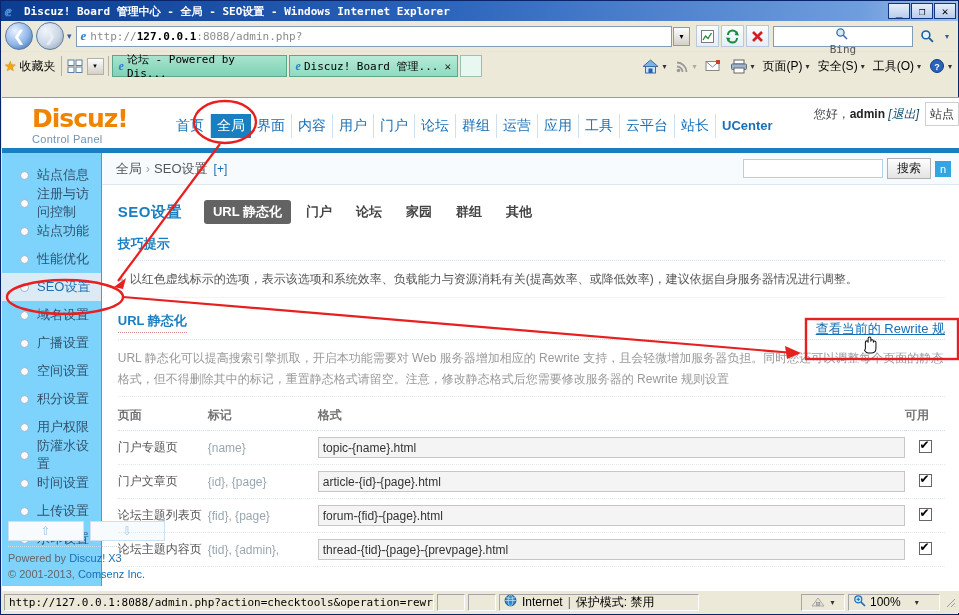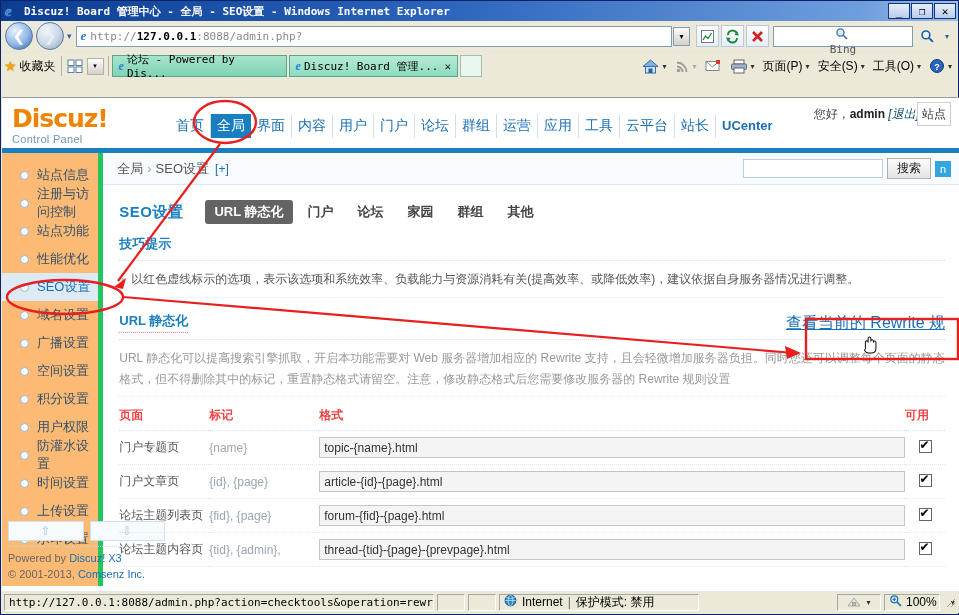--- a/index.html
+++ b/index.html
@@ -60,38 +60,38 @@
   .ietab .x{margin-left:6px;font-weight:bold;font-size:11px;color:#222;}
   .newtab{width:22px;height:22px;border:1px solid #9fbfae;background:#e9f7f1;box-sizing:border-box;}
   .cmdbar{margin-left:auto;display:flex;align-items:center;gap:2px;font-size:12px;color:#000;}
   .cmdbar .it{display:flex;align-items:center;padding:0 3px;white-space:nowrap;}
   .cmdbar .ca{font-size:8px;color:#333;margin-left:3px;}
   
   #viewport{position:absolute;left:1px;top:96px;width:957px;height:494px;background:#fff;overflow:hidden;
             border-top:1px solid #9a9a9a;box-sizing:border-box;}
   
   #dzhead{height:50px;background:#fff;display:flex;align-items:flex-start;position:relative;}
-  #logo{width:168px;padding:8px 0 0 10px;box-sizing:border-box;}
+  #logo{width:168px;padding:8px 0 0 30px;box-sizing:border-box;}
   #logo .d{font-family:"DejaVu Sans","Liberation Sans",sans-serif;font-weight:bold;font-size:25px;color:#f08300;
            letter-spacing:-1px;line-height:26px;}
   #logo .cp{font-size:11px;color:#6f93b5;letter-spacing:.3px;margin-top:1px;}
   #topnav{display:flex;align-items:flex-end;height:34px;padding-top:6px;font-size:14px;}
   #topnav .nv{padding:3px 6px 4px;color:#1a6fb5;border-right:1px solid #cfe0ee;line-height:17px;white-space:nowrap;}
   #topnav .nv:last-child{border-right:none;}
   #topnav .nv.sel{background:#1a7fc1;color:#fff;border-right:none;}
   #topnav .nv.uc{color:#1a6fb5;font-weight:bold;font-size:13px;}
   #userinfo{position:absolute;right:40px;top:8px;font-size:12px;color:#444;white-space:nowrap;}
   #userinfo b{color:#222;}
   #userinfo .lk{color:#0c4a6e;font-style:italic;}
-  #sitebtn{position:absolute;right:8px;top:4px;width:34px;height:24px;border:1px solid #cfcfcf;
+  #sitebtn{position:absolute;right:0;top:4px;width:34px;height:24px;border:1px solid #cfcfcf;
            background:#fff;font-size:12px;color:#333;padding:3px 0 0 4px;box-sizing:border-box;overflow:hidden;}
   #blueline{height:5px;background:#1a7fc1;}
   
   #dzbody{display:flex;height:433px;}
-  #sidebar{width:170px;background:#fdba74;border-right:5px solid #22c55e;position:relative;box-sizing:border-box;}
+  #sidebar{width:170px;background:#7dd3fc;border-right:1px solid #22c55e;position:relative;box-sizing:border-box;}
   .menu{padding-top:8px;}
   .menu .mi{height:28px;display:flex;align-items:center;padding-left:18px;font-size:13px;color:#33516b;
             box-sizing:border-box;}
   .menu .mi .dot{width:7px;height:7px;border:1px solid #9bb5cb;border-radius:50%;margin-right:8px;
                  background:#f7fbfe;flex:0 0 auto;}
   .menu .mi.sel{background:#dceaf6;color:#1a6fb5;}
   #sidefoot{position:absolute;bottom:0;left:0;width:169px;padding:0 6px 4px;box-sizing:border-box;}
   .updown{display:flex;gap:6px;margin-bottom:5px;}
   .updown div{flex:1;height:18px;border:1px solid #cfe0ee;background:#f7fbfe;display:flex;
               align-items:center;justify-content:center;color:#9fc3df;font-size:12px;}
@@ -116,27 +116,27 @@
   #tabsrow .h2{font-size:15px;font-weight:bold;color:#1a7fc1;margin-right:22px;letter-spacing:.5px;}
   #tabsrow .tb{font-size:13px;font-weight:bold;color:#444;padding:3px 9px;margin-right:6px;border-radius:3px;}
   #tabsrow .tb.sel{background:#636363;color:#fff;}
   
   .secttl{font-size:13px;font-weight:bold;color:#1a7fc1;padding:6px 0 7px;border-bottom:1px dotted #cfe0ee;}
   .tips{padding:9px 0 9px 2px;font-size:12px;color:#555;line-height:18px;border-bottom:1px solid #eef4f9;}
   .tips .bl{color:#bbb;margin-right:6px;font-size:11px;}
   .ssec{margin-top:14px;position:relative;}
   .ssec .t2{font-size:13px;font-weight:bold;color:#1a7fc1;display:inline-block;
             border-bottom:1px dotted #e08a8a;padding-bottom:2px;}
-  .ssec .viewlink{position:absolute;right:0;top:1px;font-size:16px;color:#1a6fb5;text-decoration:underline;
+  .ssec .viewlink{position:absolute;right:0;top:8px;font-size:13px;color:#1a6fb5;text-decoration:underline;
                   white-space:nowrap;}
   .ssec .hr{border-bottom:1px dotted #cfe0ee;margin-top:6px;}
   .desc{font-size:12px;color:#999;line-height:21px;padding:8px 0 6px;border-bottom:1px dotted #dfe9f2;}
   
   table.seo{width:100%;border-collapse:collapse;margin-top:6px;font-size:12px;}
-  table.seo th{text-align:left;font-weight:bold;color:#ef4444;font-size:12px;padding:4px 0 6px;
+  table.seo th{text-align:left;font-weight:bold;color:#737373;font-size:12px;padding:4px 0 6px;
                border-bottom:1px dotted #cfe0ee;}
   table.seo td{padding:6px 0;border-bottom:1px dotted #dfe9f2;color:#555;vertical-align:middle;}
   table.seo td.mark{color:#9aa7b1;}
   table.seo input.fmt{width:100%;height:21px;border:1px solid #c6c6c6;background:#f4f4f4;box-sizing:border-box;
                       font-family:"Liberation Sans",sans-serif;font-size:12px;color:#333;padding:0 4px;}
   table.seo td.ck{text-align:center;width:40px;}
   .cbx{width:13px;height:13px;border:1px solid #666;background:#fff;display:inline-block;position:relative;
        box-sizing:border-box;}
   .cbx:after{content:"\2714";position:absolute;left:0px;top:-3px;font-size:12px;color:#000;}
   .colp{width:90px;}.colm{width:110px;}
@@ -145,21 +145,21 @@
              display:flex;align-items:center;padding:0 2px;box-sizing:border-box;border-top:1px solid #fff;}
   .stpanel{border:1px solid #a6a6a6;border-right-color:#fff;border-bottom-color:#fff;height:17px;
            display:flex;align-items:center;padding:0 4px;box-sizing:border-box;background:#ece9d8;}
   #sturl{flex:0 0 auto;width:430px;overflow:hidden;white-space:nowrap;
          font-family:"DejaVu Sans Mono","Liberation Mono",monospace;font-size:11px;color:#000;}
   .stgap{width:28px;height:17px;border:1px solid #a6a6a6;border-right-color:#fff;border-bottom-color:#fff;
          margin-left:3px;box-sizing:border-box;}
   #stzone{margin-left:3px;width:200px;font-size:12px;color:#000;}
   #stzone .globe{color:#2a7ab5;margin-right:5px;font-size:12px;}
   #stlock{margin-left:auto;width:44px;justify-content:center;gap:4px;}
-  #stzoom{margin-left:3px;width:56px;justify-content:flex-start;gap:4px;}
+  #stzoom{margin-left:3px;width:92px;justify-content:flex-start;gap:4px;}
   .grip{width:14px;height:14px;margin-left:3px;}
   
   #anno{position:absolute;left:0;top:0;width:959px;height:615px;pointer-events:none;}
 </style>
 </head>
 <body>
 
 <div id="window">
 
   <div id="titlebar">

